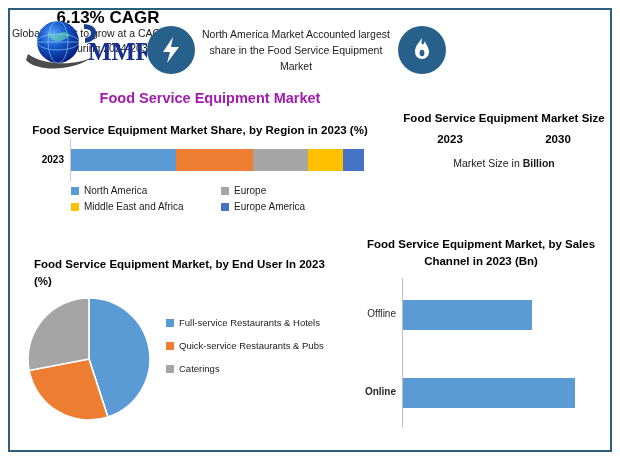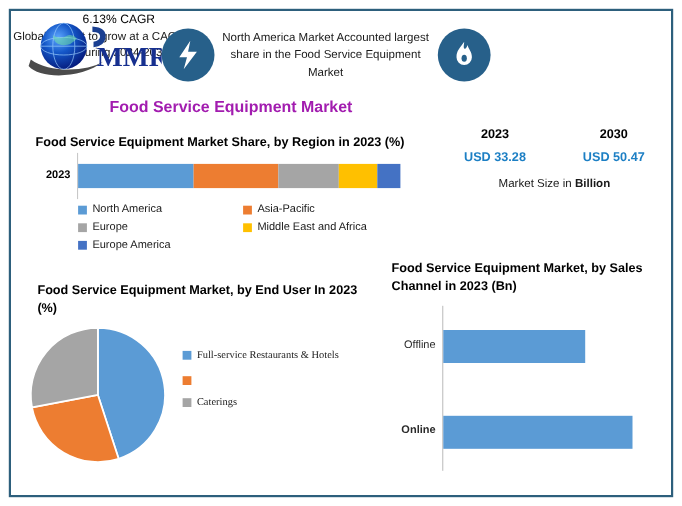--- a/index.html
+++ b/index.html
@@ -78,22 +78,22 @@
     top: 16px;
     width: 192px;
   }
   #cagr-block {
     left: 440px;
     top: 12px;
     width: 172px;
     text-align: center;
   }
   #cagr-head {
-    font-size: 11px;
-    font-weight: normal;
+    font-size: 17px;
+    font-weight: bold;
     color: #000000;
     line-height: 16px;
     padding-left: 24px;
   }
   #cagr-sub {
     font-size: 10.5px;
     line-height: 15px;
     color: #1a1a1a;
   }
 
@@ -247,41 +247,41 @@
     left: 12px;
     top: 0px;
     width: 126px;
     height: 126px;
   }
   #enduser-legend {
     position: absolute;
     left: 152px;
     top: 20px;
     width: 180px;
-    font-family: Liberation Serif, serif;
   }
   .lg-item2 {
     display: flex;
     align-items: flex-start;
     font-size: 9.5px;
     color: #1a1a1a;
     line-height: 14px;
     margin-bottom: 9px;
   }
   .lg-item2 .lg-swatch { margin-top: 3px; }
 
   
   #sales-chart {
     position: absolute;
     left: 350px;
     top: 236px;
     width: 262px;
     height: 210px;
   }
   #sales-title {
+    text-align: center;
     font-size: 11.5px;
     font-weight: bold;
     color: #000;
     line-height: 17px;
     width: 250px;
     margin: 0 auto;
   }
   .hbar-plot {
     position: relative;
     margin-top: 8px;
@@ -383,65 +383,59 @@
           <div class="stack-seg" style="width: 12%; background: rgb(255, 192, 0);"></div>
           <div class="stack-seg" style="width: 7%; background: rgb(68, 114, 196);"></div>
         </div>
     </div>
     <div id="region-legend">
         <div class="lg-item">
           <span class="lg-swatch" style="background: rgb(91, 155, 213);"></span>
           <span>North America</span>
         </div>
         <div class="lg-item">
-          <span class="lg-swatch" style="background: rgb(237, 125, 49);"></span>
-          <span>Asia-Pacific</span>
-        </div>
-        <div class="lg-item">
           <span class="lg-swatch" style="background: rgb(165, 165, 165);"></span>
           <span>Europe</span>
         </div>
         <div class="lg-item">
           <span class="lg-swatch" style="background: rgb(255, 192, 0);"></span>
           <span>Middle East and Africa</span>
         </div>
         <div class="lg-item">
           <span class="lg-swatch" style="background: rgb(68, 114, 196);"></span>
           <span>Europe America</span>
         </div>
       </div>
   </div>
 
   <div id="market-size">
+    <div id="ms-title">Food Service Equipment Market Size</div>
     <div class="ms-row">
       <div class="ms-year">2023</div>
       <div class="ms-year">2030</div>
-    </div>
-    <div class="ms-row ms-row-vals">
-      <div class="ms-val">USD 33.28</div>
-      <div class="ms-val">USD 50.47</div>
     </div>
     <div id="ms-footer"><span>Market Size in </span><b>Billion</b></div>
   </div>
 
   <div id="enduser-chart">
     <div id="enduser-title">Food Service Equipment Market, by End User In 2023 (%)</div>
     <div class="pie-row">
       <svg id="pie" viewBox="0 0 126 126">
           <path d="M 63 63 L 63.00000000000001 2 A 61 61 0 0 1 81.8500366568718 121.01444749400437 Z" fill="#5b9bd5" stroke="#ffffff" stroke-width="1.6"></path>
           <path d="M 63 63 L 81.8500366568718 121.01444749400437 A 61 61 0 0 1 3.0804777055499883 74.4302601897292 Z" fill="#ed7d31" stroke="#ffffff" stroke-width="1.6"></path>
           <path d="M 63 63 L 3.0804777055499883 74.4302601897292 A 61 61 0 0 1 62.999999999999986 2 Z" fill="#a5a5a5" stroke="#ffffff" stroke-width="1.6"></path>
         </svg>
       <div id="enduser-legend">
           <div class="lg-item2">
             <span class="lg-swatch" style="background: rgb(91, 155, 213);"></span>
             <span>Full-service Restaurants &amp; Hotels</span>
           </div>
           <div class="lg-item2">
             <span class="lg-swatch" style="background: rgb(237, 125, 49);"></span>
+            <span>Quick-service Restaurants &amp; Pubs</span>
           </div>
           <div class="lg-item2">
             <span class="lg-swatch" style="background: rgb(165, 165, 165);"></span>
             <span>Caterings</span>
           </div>
         </div>
     </div>
   </div>
 
   <div id="sales-chart">

